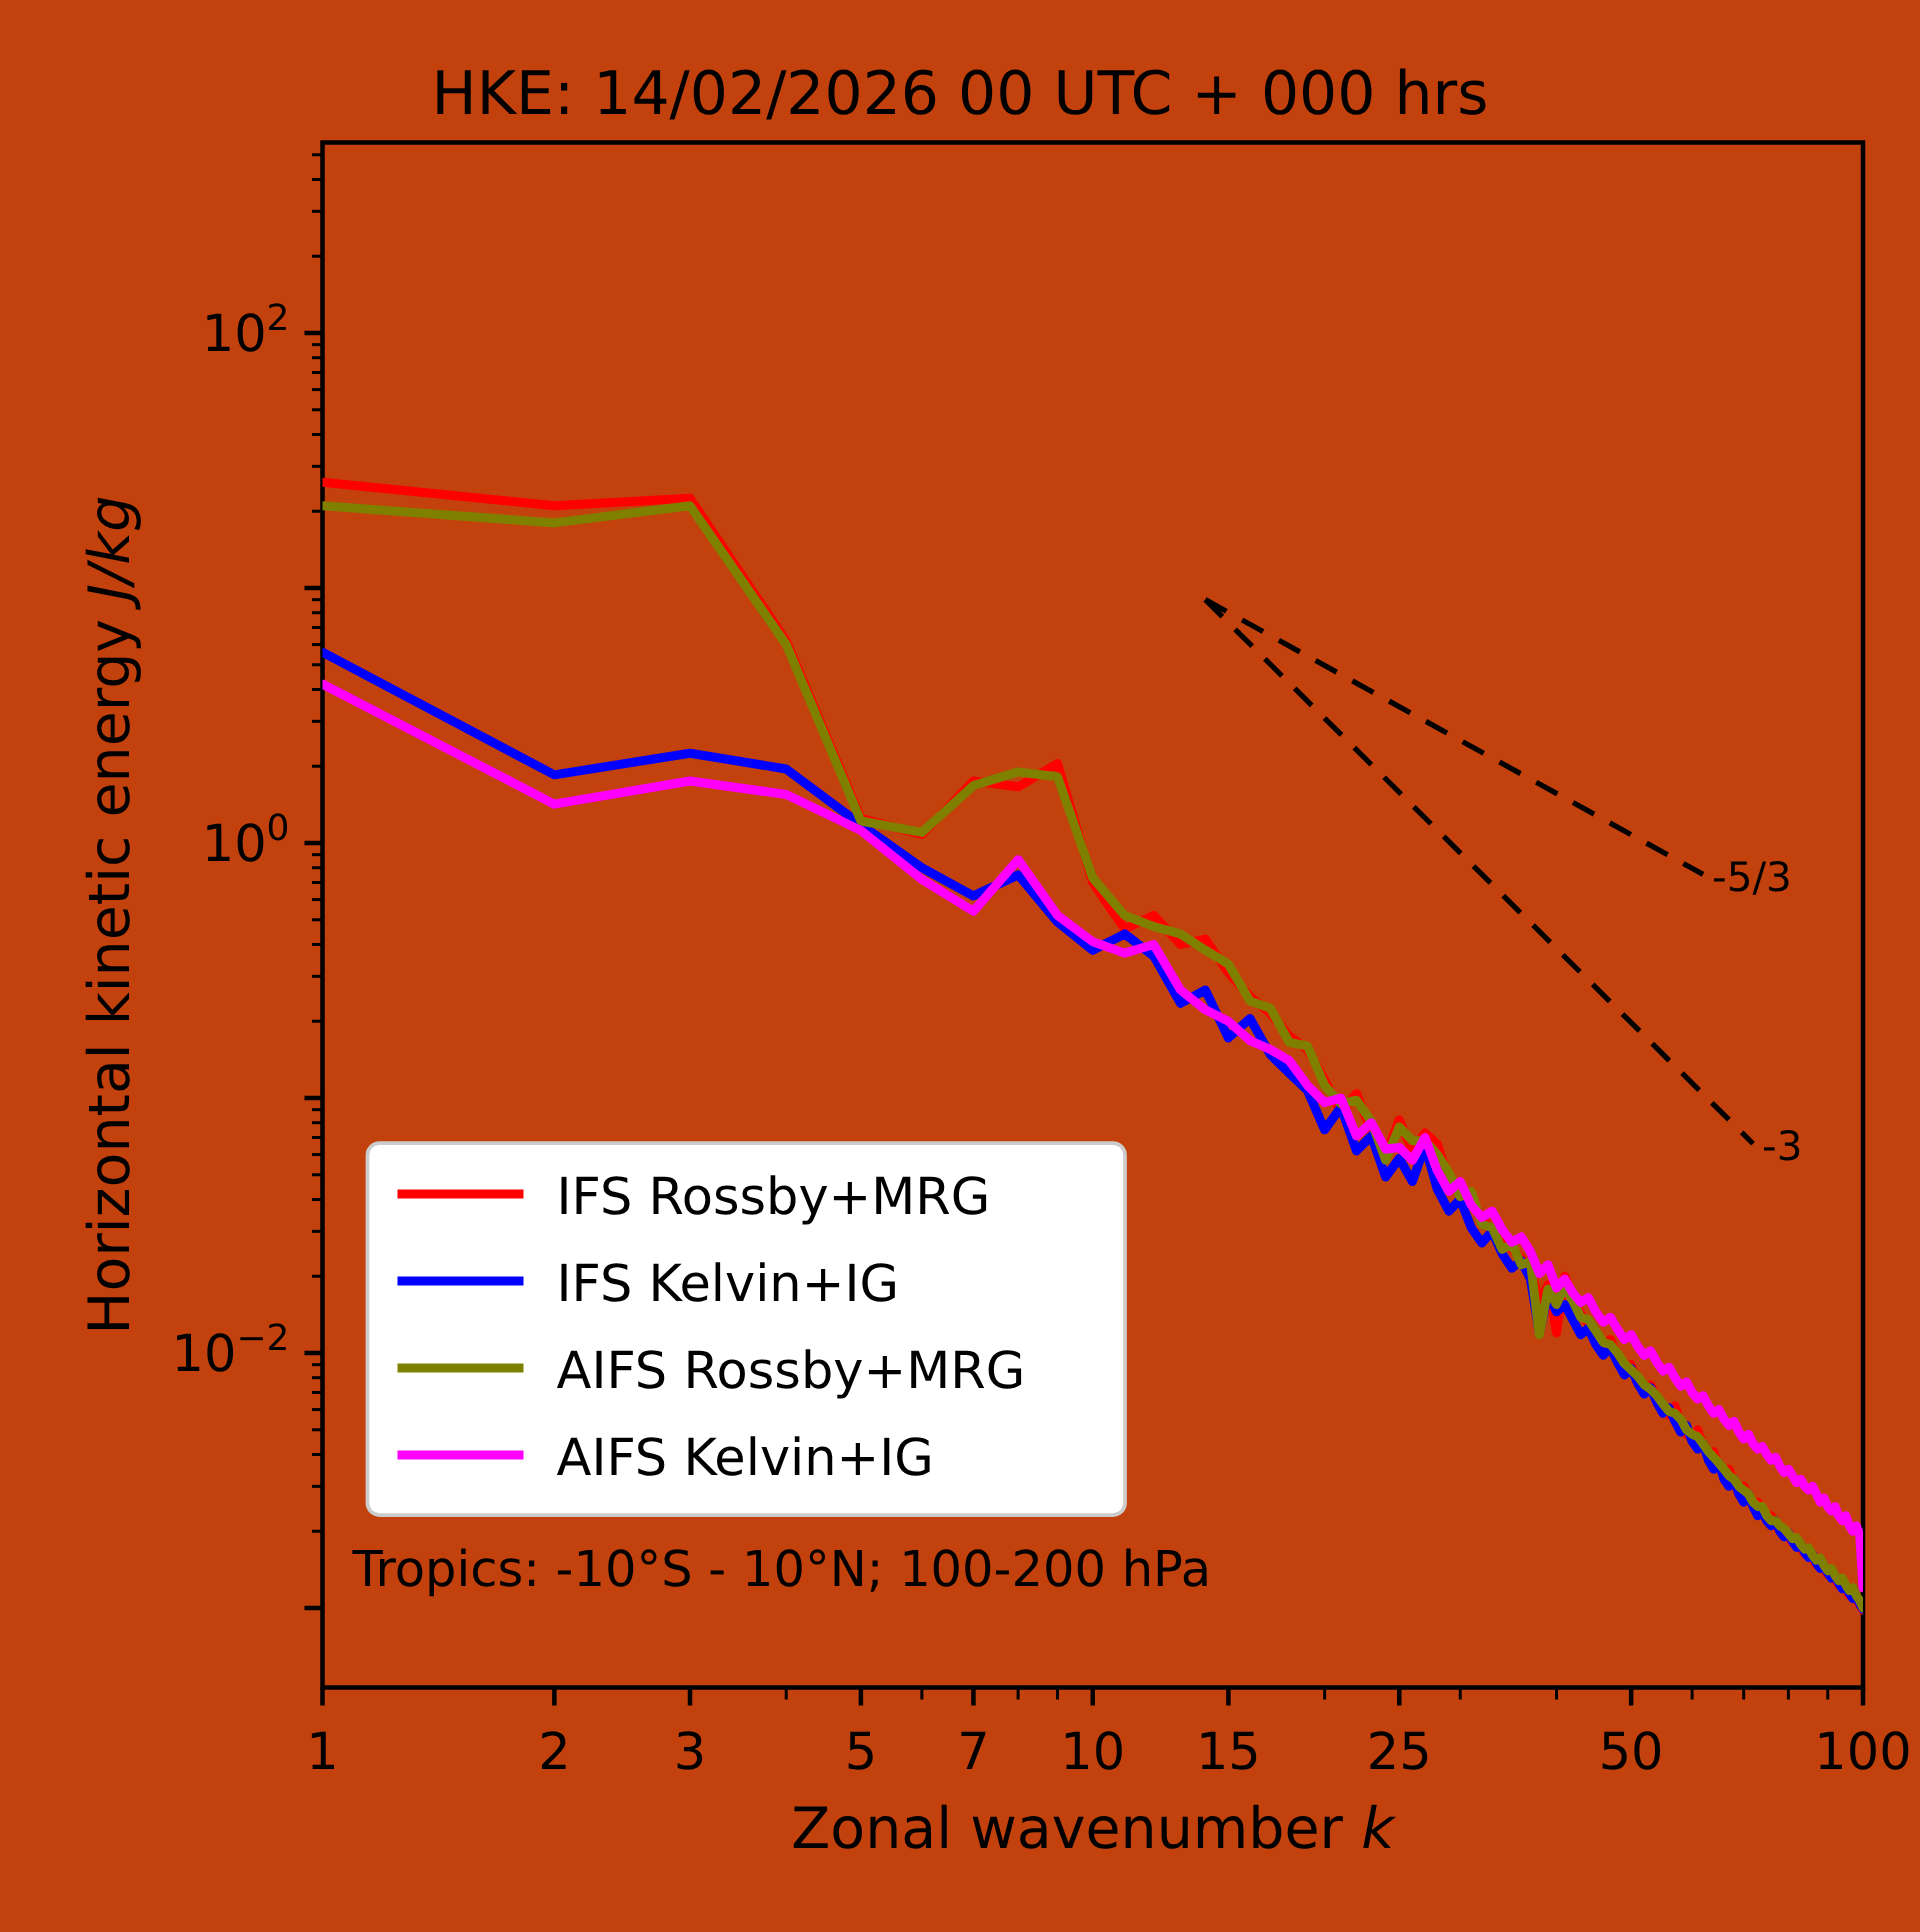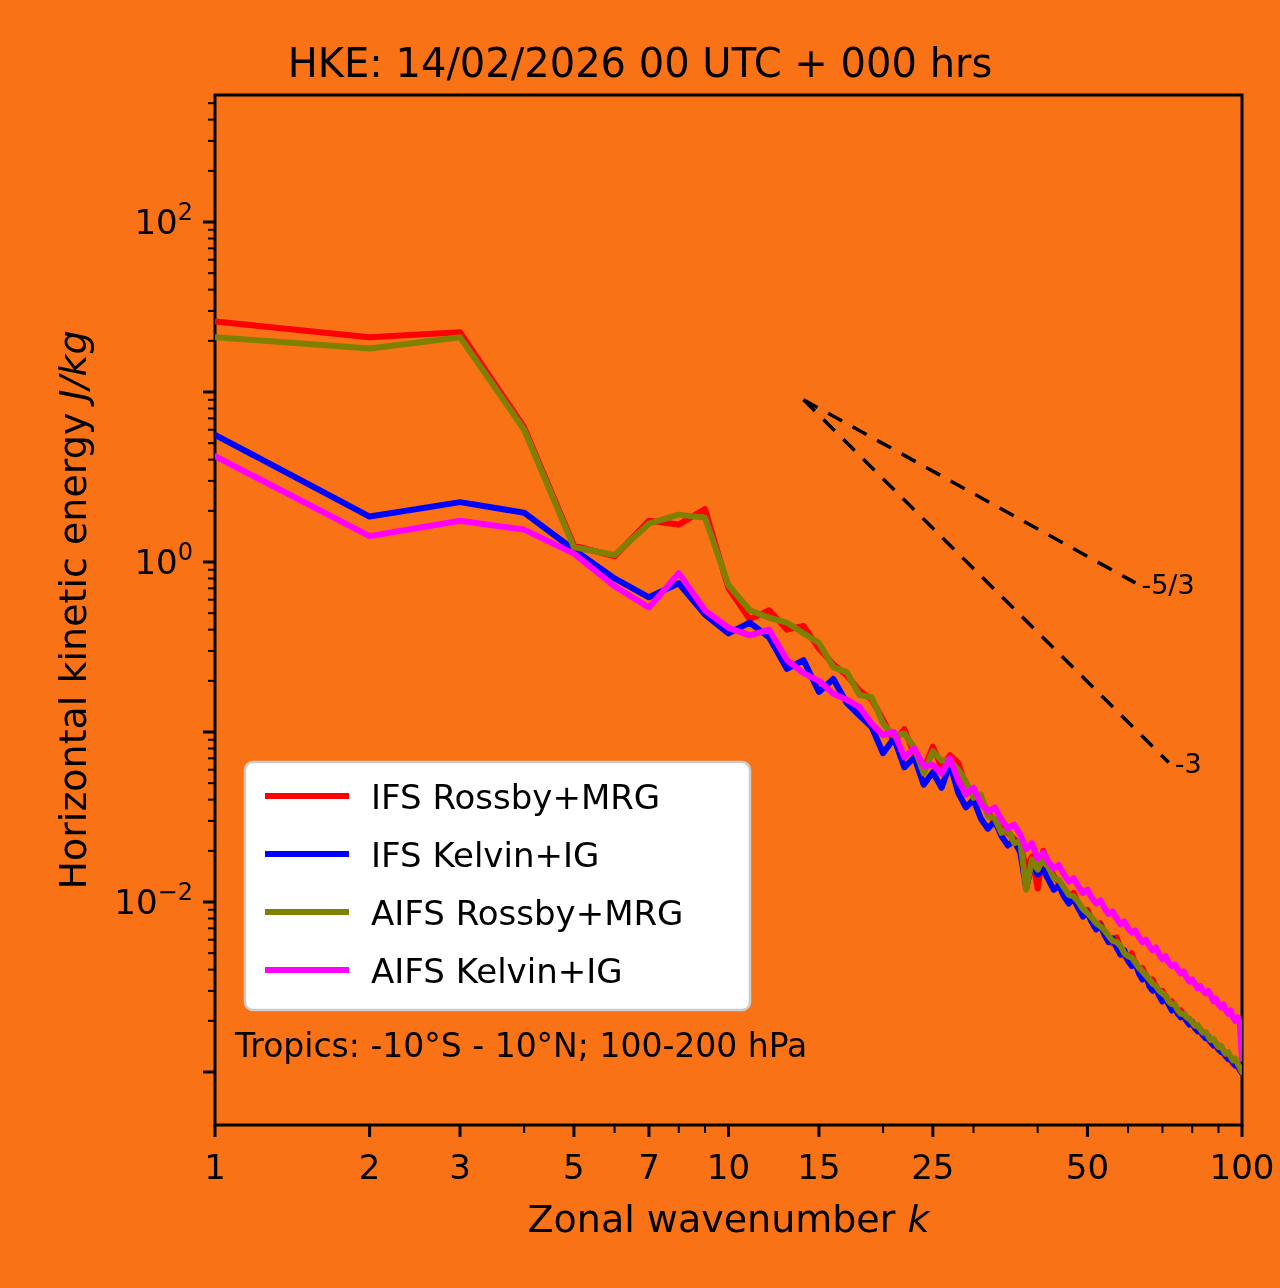--- a/index.html
+++ b/index.html
@@ -10,21 +10,21 @@
   body {
     width: 1280px;
     height: 1288px;
     font-family: "DejaVu Sans", sans-serif;
     overflow: hidden;
   }
   #figure {
     position: relative;
     width: 1280px;
     height: 1288px;
-    background: #f97316;
+    background: #c2410c;
   }
   #plot-title {
     position: absolute;
     left: 0;
     top: 40px;
     width: 1280px;
     text-align: center;
     font-size: 40px;
     color: #000000;
     font-family: "DejaVu Sans", sans-serif;

